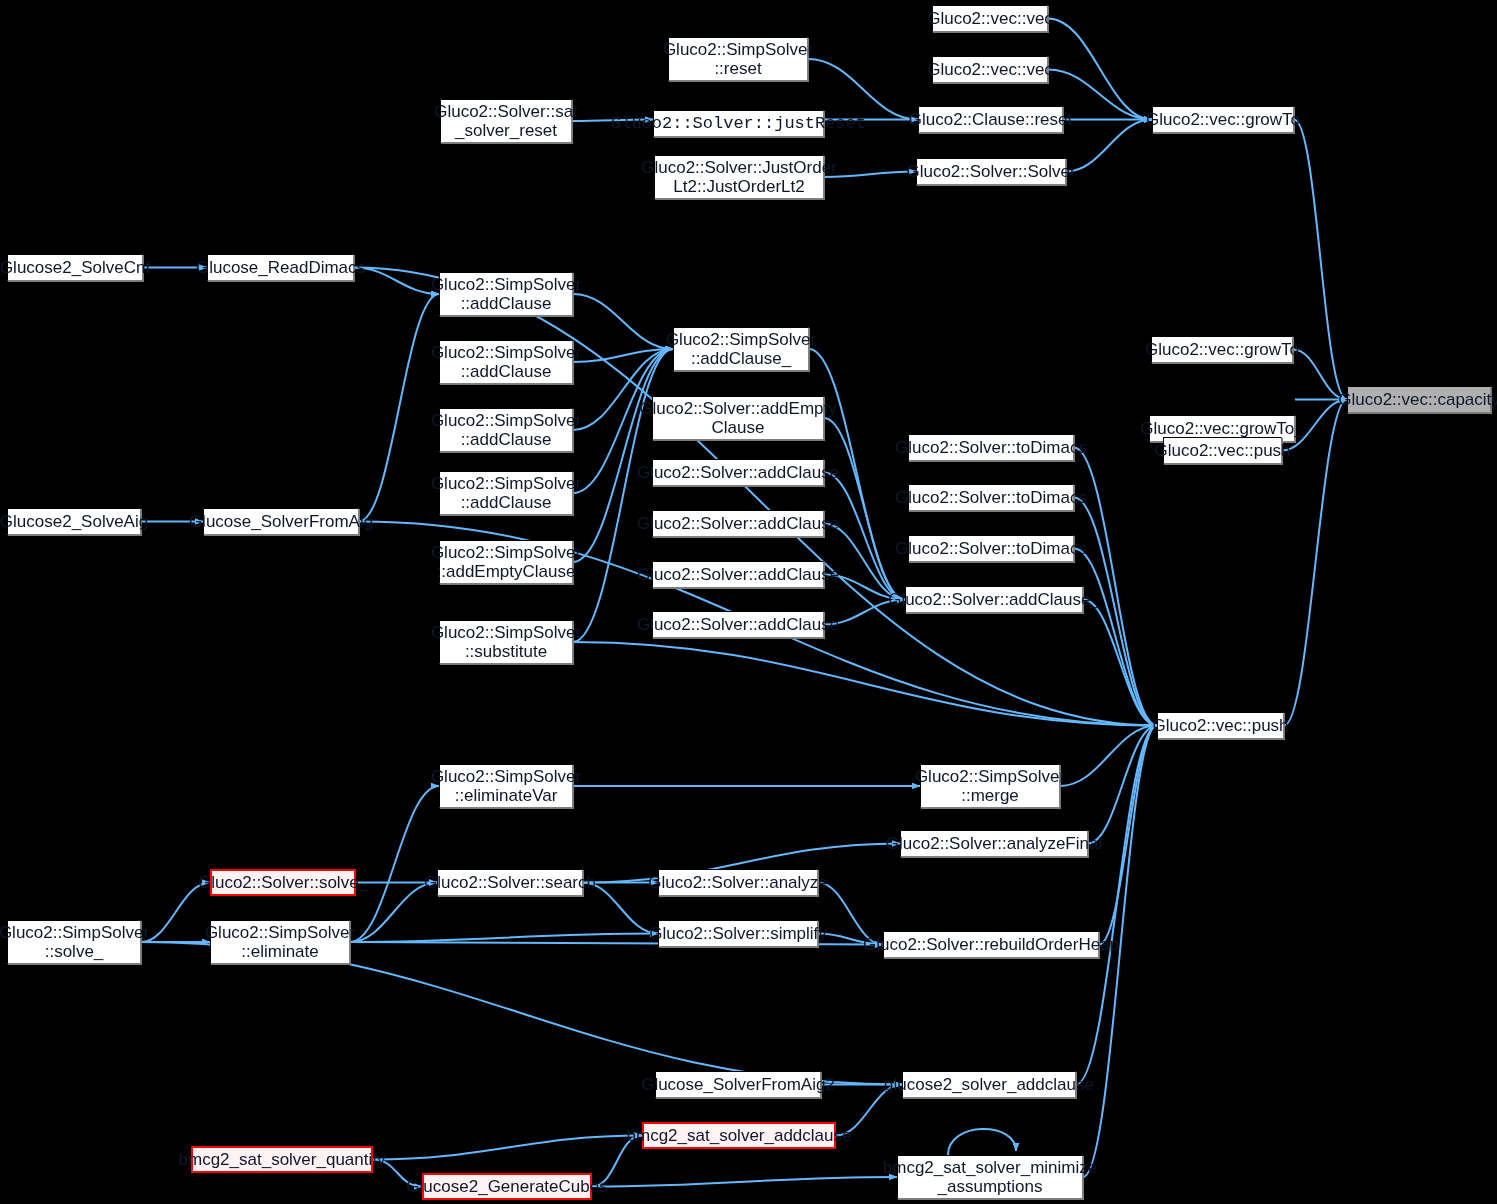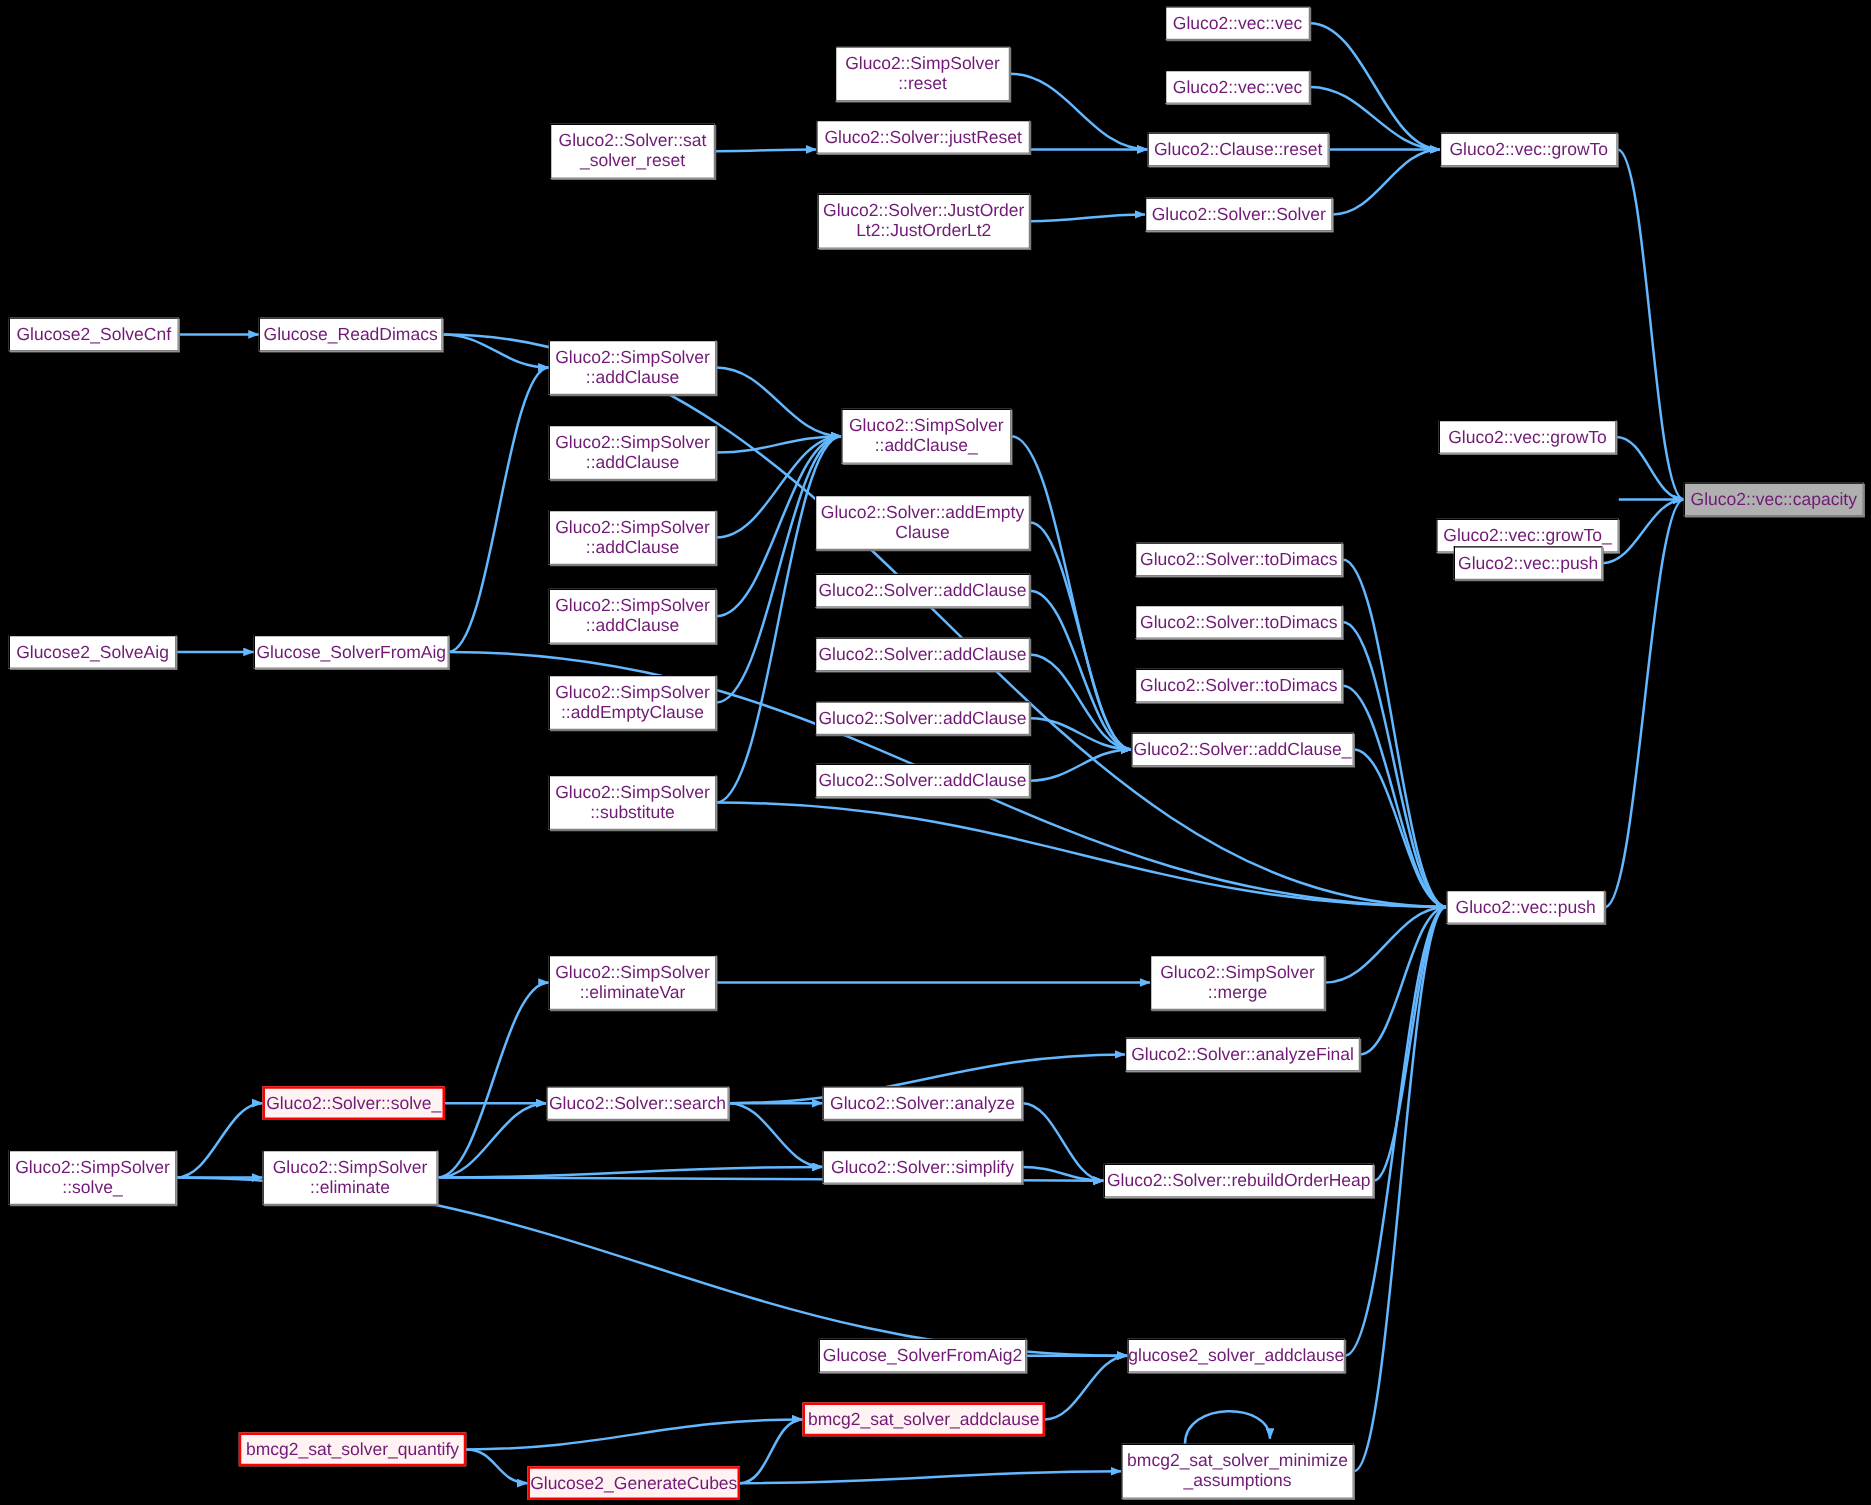--- a/index.html
+++ b/index.html
@@ -3,21 +3,21 @@
 <meta charset="utf-8">
 <style>
   html,body{margin:0;padding:0;background:#000;}
   #canvas{position:relative;width:1497px;height:1204px;background:#000;
           font-family:"Liberation Sans","DejaVu Sans",sans-serif;}
   #edges{position:absolute;left:0;top:0;width:1497px;height:1204px;pointer-events:none;}
   .node{position:absolute;box-sizing:border-box;background:#ffffff;
         border:1px solid #000;border-right-color:#808080;border-bottom-color:#808080;
         box-shadow:1px 1px 0 0 #7a7a7a;
         display:flex;align-items:center;justify-content:center;text-align:center;
-        font-size:14px;color:#701a75;line-height:1.12;letter-spacing:0px;
+        font-size:17px;color:#0f172a;line-height:1.12;letter-spacing:0px;
         padding:0 4px;white-space:pre-line;}
   .node.hl{background:#b0b0b0;}
   .node.red{border:2px solid #ff0000;background:#fff2f2;box-shadow:none;text-align:right;}
 </style>
 </head>
 <body>
 
 <div id="canvas">
   <svg id="edges" viewBox="0 0 1497 1204">
     <defs>
@@ -90,21 +90,21 @@
         <path d="M1083,1177 C1114.08,1177 1125.92,725.5 1157,725.5" marker-end="url(#ah)"></path>
       </g>
   </svg>
   <div id="node-layer">
       <div class="node" style="left: 932px; top: 5px; width: 116px; height: 27px;">Gluco2::vec::vec</div>
       <div class="node" style="left: 668px; top: 37px; width: 140px; height: 44px;">Gluco2::SimpSolver
 ::reset</div>
       <div class="node" style="left: 932px; top: 56px; width: 116px; height: 27px;">Gluco2::vec::vec</div>
       <div class="node" style="left: 440px; top: 99px; width: 132px; height: 44px;">Gluco2::Solver::sat
 _solver_reset</div>
-      <div class="node" style="left: 653px; top: 96px; width: 171px; height: 27px;">Gluco2::Solver::justReset</div>
+      <div class="node" style="left: 653px; top: 110px; width: 171px; height: 27px; font-family: Liberation Mono, monospace;">Gluco2::Solver::justReset</div>
       <div class="node" style="left: 918px; top: 106px; width: 145px; height: 27px;">Gluco2::Clause::reset</div>
       <div class="node" style="left: 1152px; top: 106px; width: 142px; height: 27px;">Gluco2::vec::growTo</div>
       <div class="node" style="left: 654px; top: 155px; width: 170px; height: 44px;">Gluco2::Solver::JustOrder
 Lt2::JustOrderLt2</div>
       <div class="node" style="left: 916px; top: 158px; width: 150px; height: 27px; text-align: right;">Gluco2::Solver::Solver</div>
       <div class="node" style="left: 7px; top: 254px; width: 136px; height: 27px;">Glucose2_SolveCnf</div>
       <div class="node" style="left: 207px; top: 254px; width: 147px; height: 27px;">Glucose_ReadDimacs</div>
       <div class="node" style="left: 439px; top: 272px; width: 134px; height: 44px;">Gluco2::SimpSolver
 ::addClause</div>
       <div class="node" style="left: 673px; top: 327px; width: 136px; height: 44px;">Gluco2::SimpSolver

